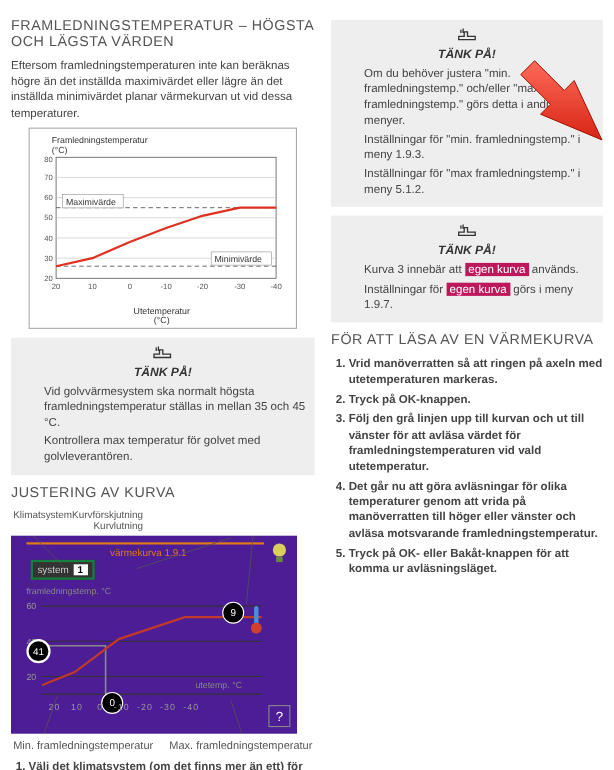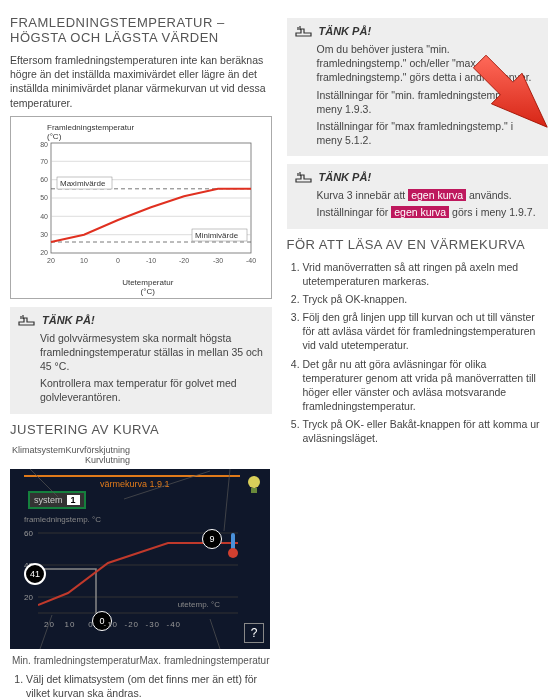--- a/index.html
+++ b/index.html
@@ -26,22 +26,22 @@
     letter-spacing: 0.5px;
   }
   p, li {
     font-size: 10.5px;
     line-height: 1.35;
     color: #444;
     margin: 4px 0;
   }
   .chart-box {
     border: 1px solid #aaa;
-    padding: 6px 2px 2px 16px;
-    margin: 6px 0;
+    padding: 6px 2px 2px 0;
+    margin: 6px 16px;
     font-size: 8px;
   }
   .chart-title {
     font-size: 8px;
     margin-left: 20px;
   }
   .chart-svg { display:block; }
   .info-box {
     background: #eee;
     padding: 6px 8px;
@@ -49,39 +49,41 @@
     position: relative;
   }
   .info-title {
     font-style: italic;
     font-weight: bold;
     font-size: 11px;
     margin-bottom: 4px;
     display:flex;
     align-items:center;
     gap:6px;
+    flex-direction:column;
   }
   .info-title svg { flex:0 0 auto; }
   .info-body {
     font-size: 10.5px;
     line-height: 1.35;
     padding-left: 22px;
   }
   .info-body p { margin: 3px 0; }
   .hl {
     background: #be185d;
     color: #fff;
     padding: 0 3px;
   }
   ol {
     padding-left: 16px;
     margin: 6px 0;
+    font-weight: bold;
   }
   .screen-box {
-    background: #0f172a;
+    background: #4c1d95;
     position: relative;
     height: 180px;
     width: 260px;
     margin: 4px 0;
     color:#ccc;
     font-size:9px;
   }
   .screen-label-top {
     display:flex;
     font-size:9px;

